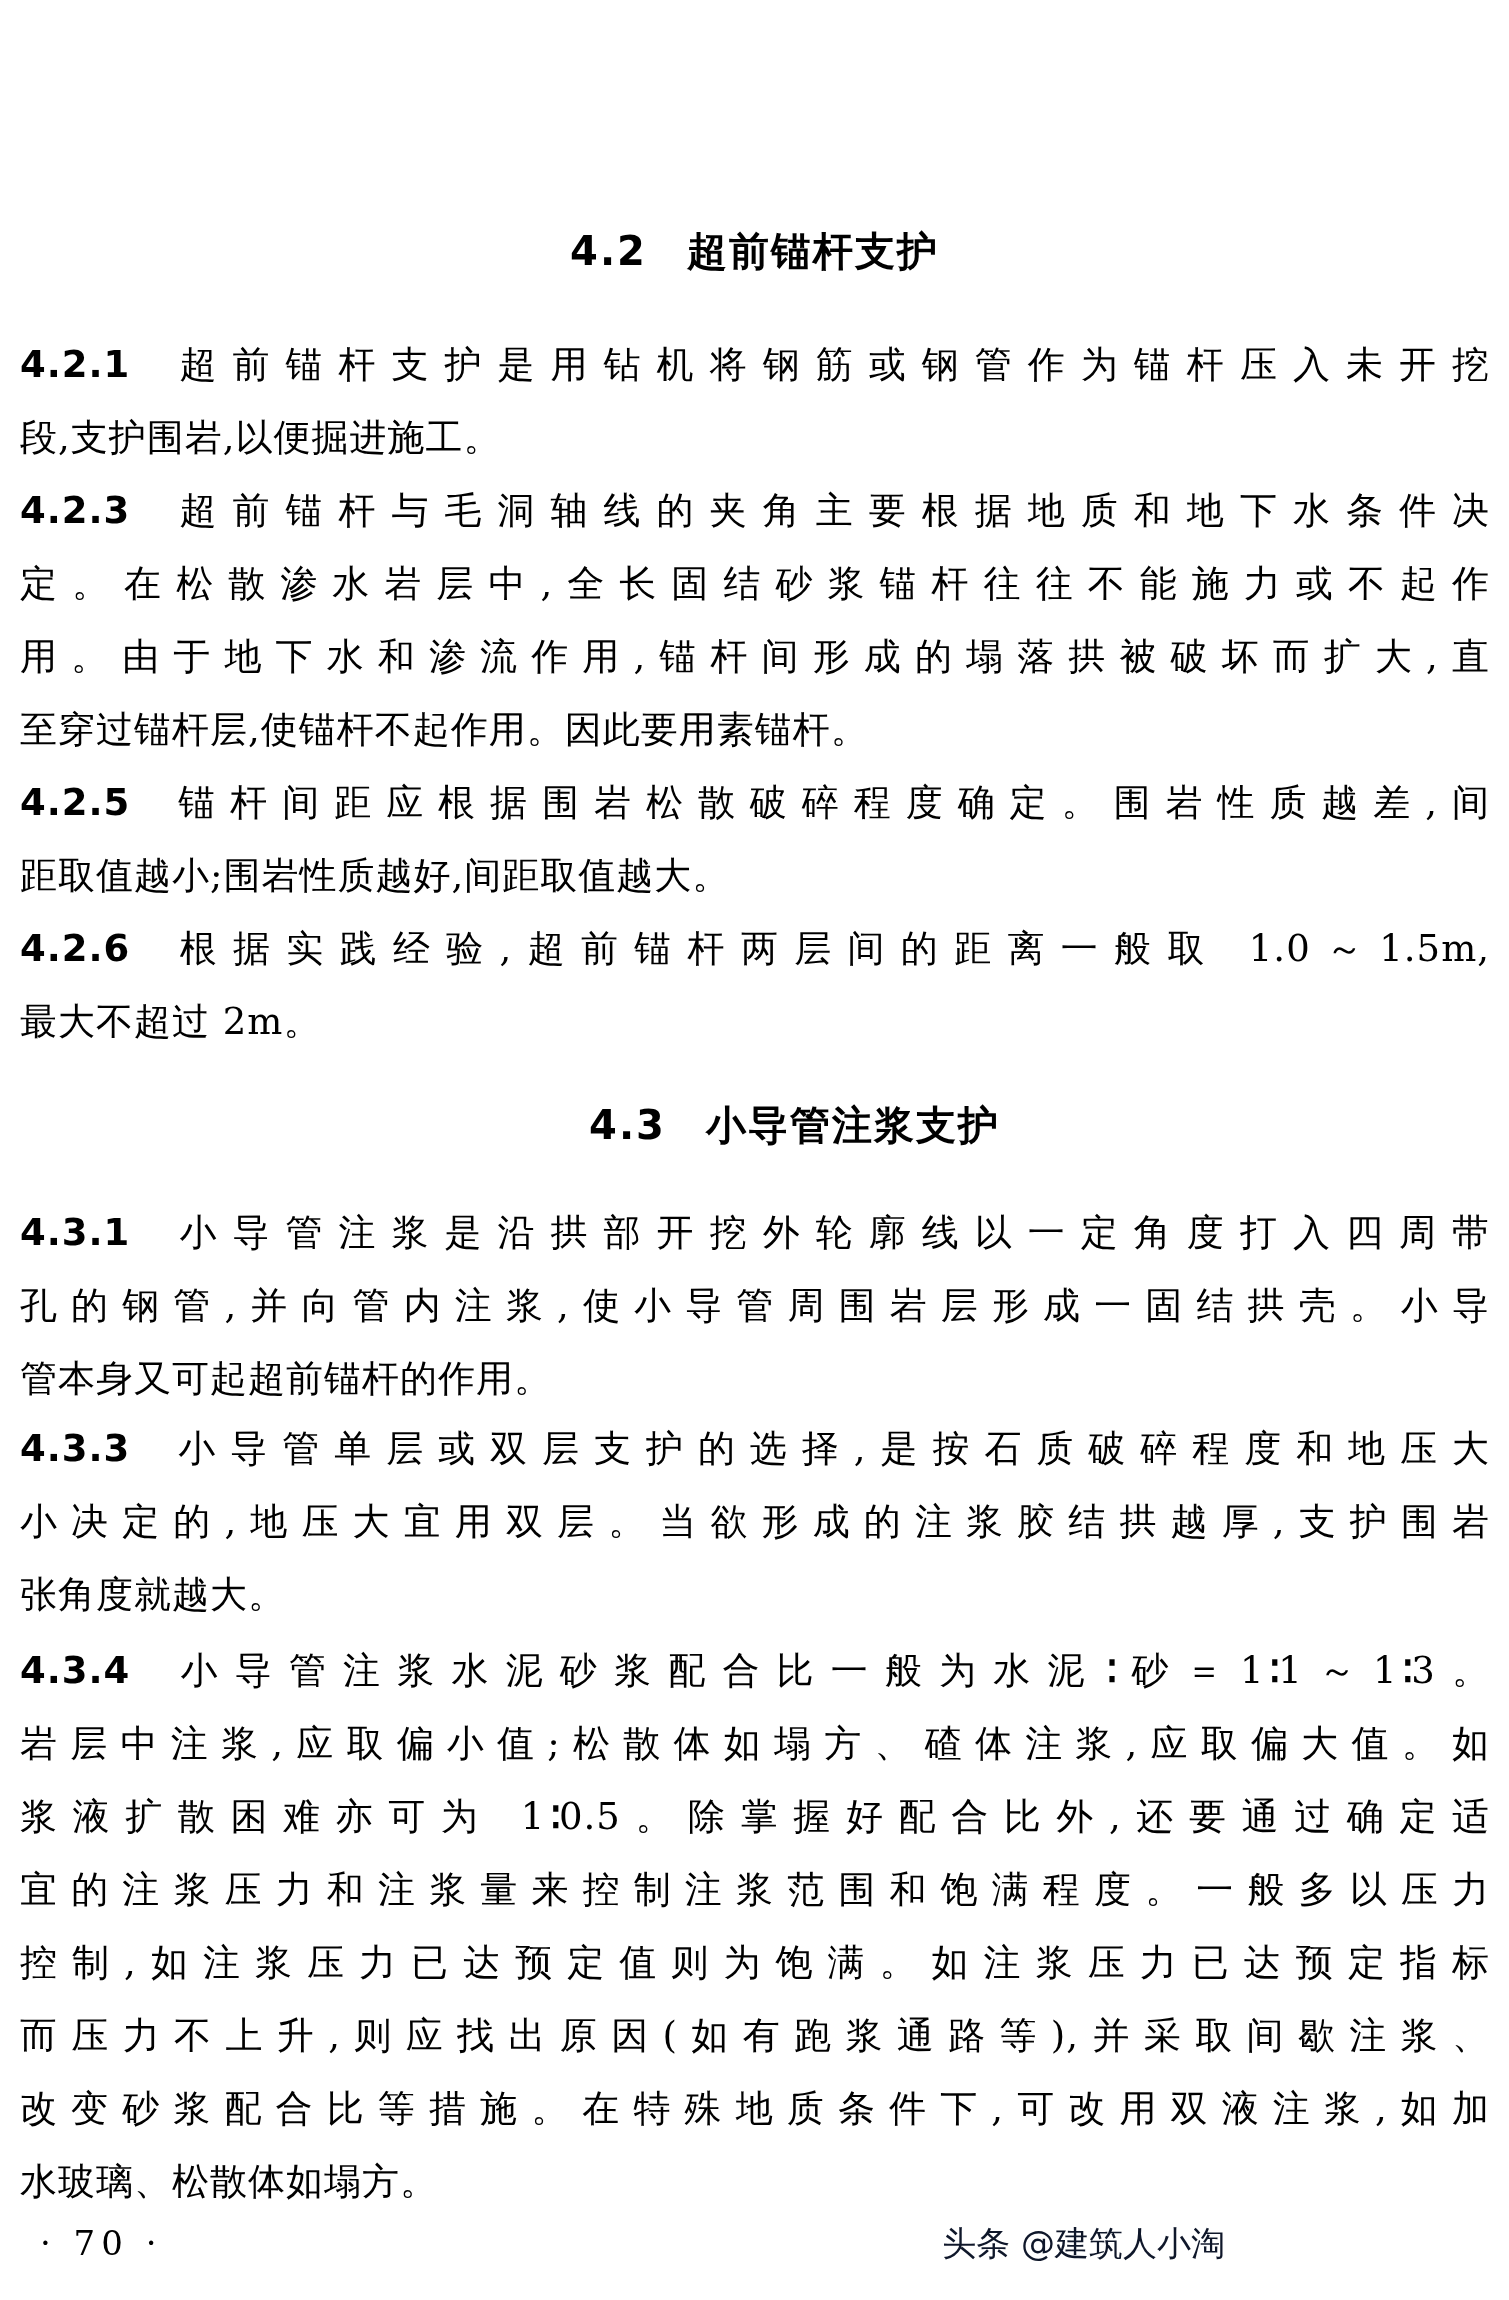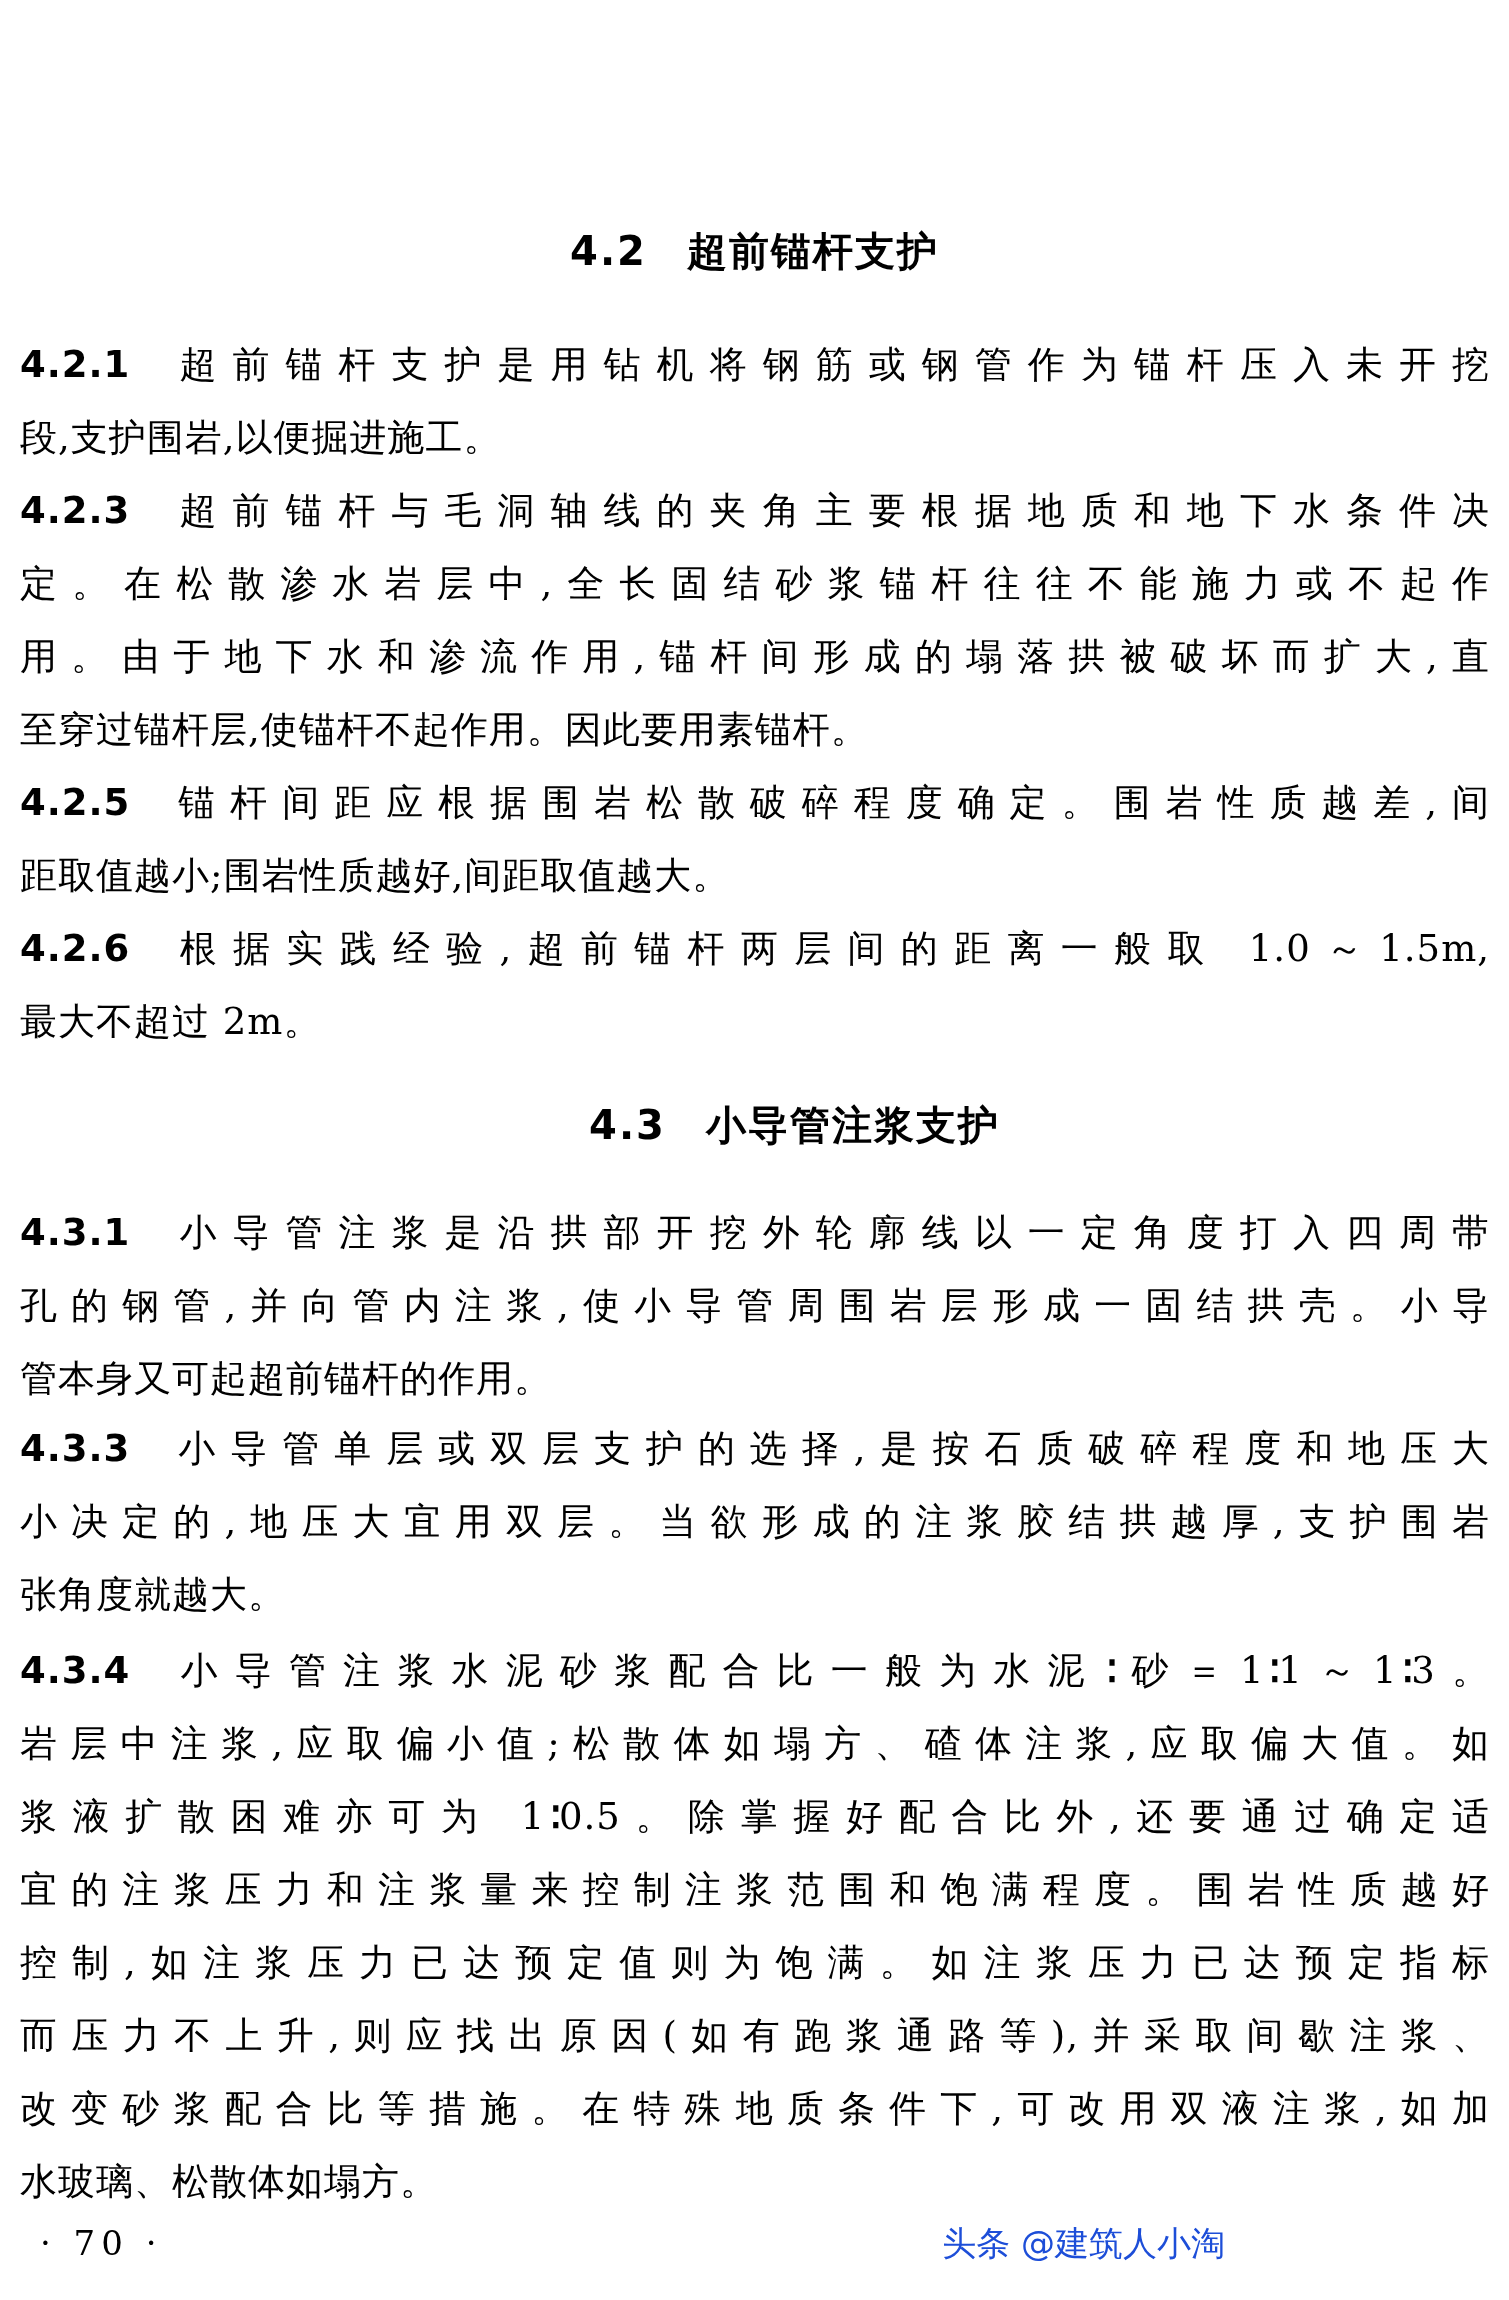--- a/index.html
+++ b/index.html
@@ -68,21 +68,21 @@
       line-height: 50px;
       letter-spacing: 6px;
     }
     .watermark {
       position: absolute;
       right: 20px;
       top: 2218px;
       font-family: "DejaVu Sans", "Liberation Sans", sans-serif;
       font-size: 34px;
       line-height: 50px;
-      color: #1d4ed8;
+      color: #0f172a;
     }
   </style>
 </head>
 <body>
 
 <div class="page">
 
   <div class="section-title" style="top:226px;">
     <span class="num">4.2</span><span>超前锚杆支护</span>
   </div>
@@ -122,21 +122,21 @@
   <div class="clause" style="top:1412px;">
     <span class="line"><span class="cnum">4.3.3</span><span>小导管单层或双层支护的选择,是按石质破碎程度和地压大</span></span>
     <span class="line">小决定的,地压大宜用双层。当欲形成的注浆胶结拱越厚,支护围岩</span>
     <span class="line last">张角度就越大。</span>
   </div>
 
   <div class="clause" style="top:1634px;">
     <span class="line"><span class="cnum">4.3.4</span><span>小导管注浆水泥砂浆配合比一般为水泥∶砂＝1∶1～1∶3。</span></span>
     <span class="line">岩层中注浆,应取偏小值;松散体如塌方、碴体注浆,应取偏大值。如</span>
     <span class="line">浆液扩散困难亦可为 1∶0.5。除掌握好配合比外,还要通过确定适</span>
-    <span class="line">宜的注浆压力和注浆量来控制注浆范围和饱满程度。围岩性质越好</span>
+    <span class="line">宜的注浆压力和注浆量来控制注浆范围和饱满程度。一般多以压力</span>
     <span class="line">控制,如注浆压力已达预定值则为饱满。如注浆压力已达预定指标</span>
     <span class="line">而压力不上升,则应找出原因(如有跑浆通路等),并采取间歇注浆、</span>
     <span class="line">改变砂浆配合比等措施。在特殊地质条件下,可改用双液注浆,如加</span>
     <span class="line last">水玻璃、松散体如塌方。</span>
   </div>
 
   <div class="footer-page">· 70 ·</div>
   <div class="watermark">头条 @建筑人小淘</div>
 
 </div>

